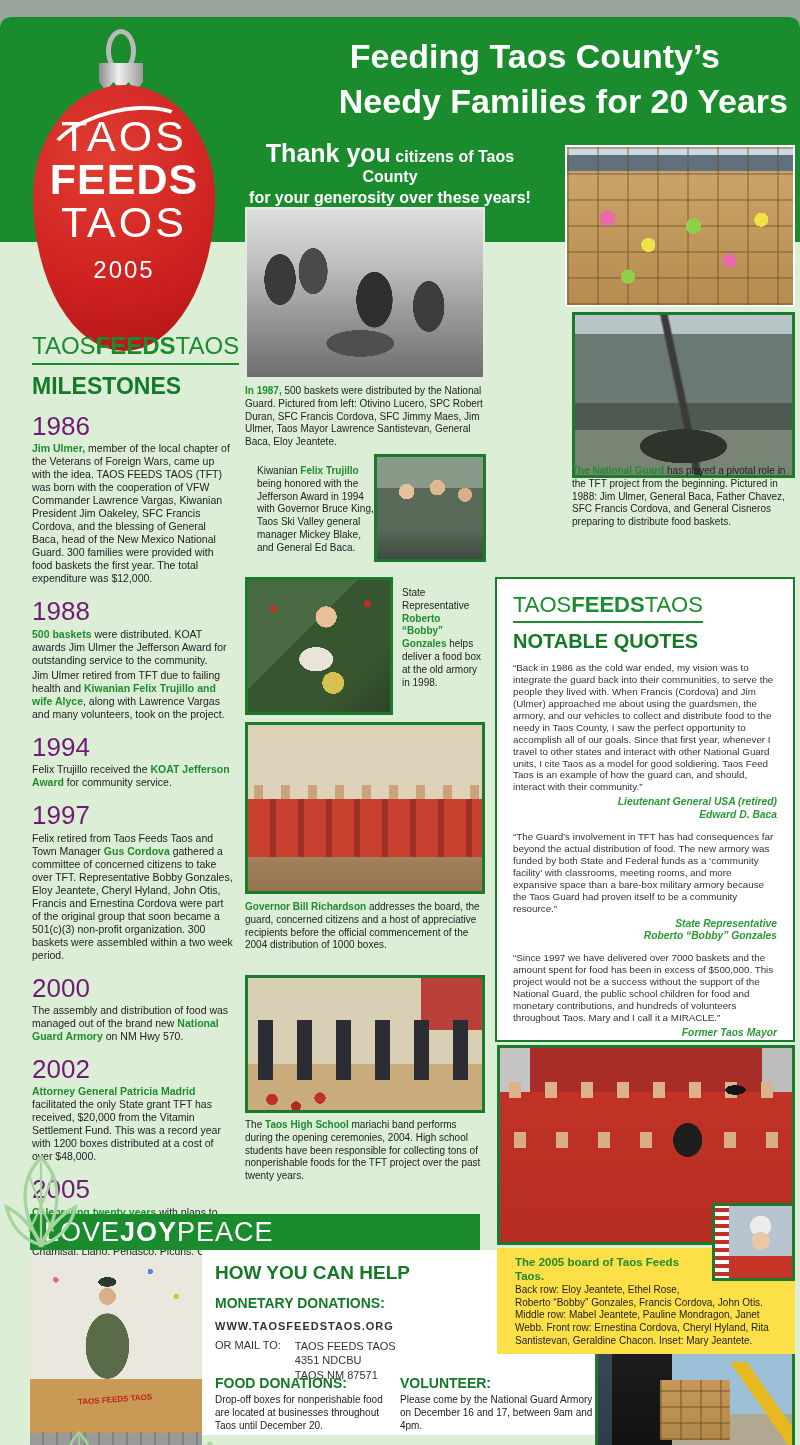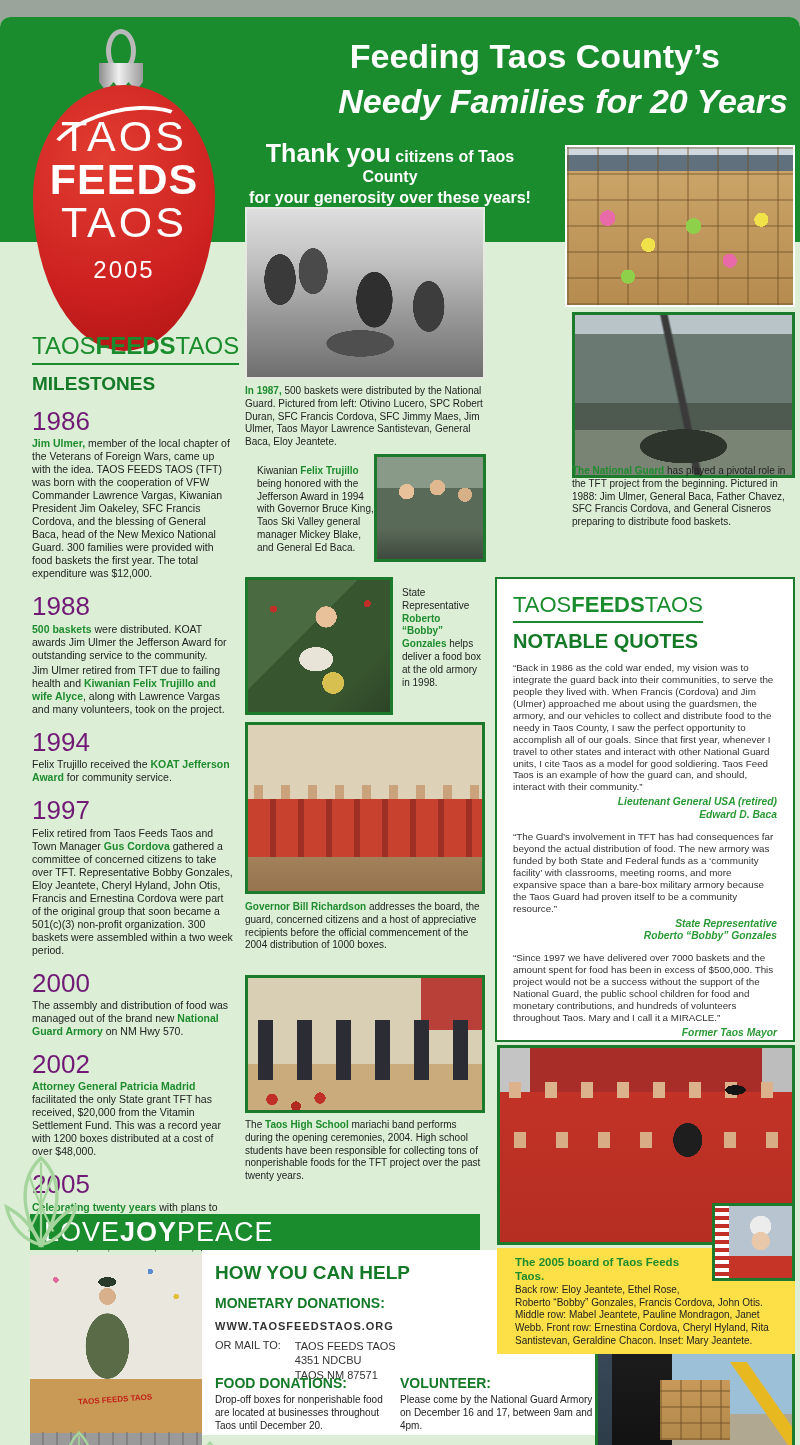--- a/index.html
+++ b/index.html
@@ -7,21 +7,21 @@
   #page {
     position:relative; width:800px; height:1445px; margin:17px auto;
     background:#dcefd6; overflow:hidden;border-radius:10px;
   }
   .abs { position:absolute; }
 
   
   #header-band { left:0; top:0; width:800px; height:225px; background:#1b8c2e; }
   #title-block { left:235px; top:20px; width:560px; color:#fff; font-weight:bold; }
   .title-line1 { font-size:34px; text-align:right; padding-right:75px; letter-spacing:0px; }
-  .title-line2 { font-size:34px; text-align:right; padding-right:7px; margin-top:6px;font-style:italic; }
+  .title-line2 { font-size:34px; text-align:right; padding-right:7px; margin-top:6px; }
   #thanks-block { left:240px; top:122px; width:300px; color:#fff; text-align:center; font-weight:bold; }
   #thanks-line1 { font-size:16px; }
   #thanks-line1 .big { font-size:25px; }
   #thanks-line2 { font-size:16px; margin-top:3px; }
 
   
   #orn-hook { left:106px; top:12px; width:30px; height:44px; border:5px solid #b9b9b9; border-radius:50% 50% 50% 50%; background:transparent; }
   #orn-cap  { left:99px; top:46px; width:44px; height:28px;
               background:linear-gradient(90deg,#8d8d8d,#efefef 45%,#9a9a9a);
               clip-path:polygon(0 0,100% 0,100% 68%,84% 100%,67% 68%,50% 100%,33% 68%,16% 100%,0 68%); }
@@ -33,21 +33,21 @@
   #orn-text { left:0; top:30px; width:182px; text-align:center; color:#fff; line-height:1.0; }
   .orn-word  { font-size:43px; letter-spacing:3px; font-weight:normal; }
   .orn-word.bold { font-weight:bold; letter-spacing:1px; }
   .orn-year  { font-size:24px; margin-top:14px; letter-spacing:2px; }
 
   
   #milestones-col { left:32px; top:315px; width:202px; }
   .tft-logo { color:#1b8c2e; font-size:24px; letter-spacing:0px; display:inline-block;
               border-bottom:2px solid #1b8c2e; padding-bottom:3px; }
   .tft-logo .bold { font-weight:bold; }
-  #milestones-heading { color:#157a28; font-weight:bold; font-size:19px; margin-top:8px; }
+  #milestones-heading { color:#157a28; font-weight:bold; font-size:23px; margin-top:8px; }
   .ms-year { color:#701a75; font-weight:normal; font-size:26px; margin-top:13px; line-height:1.05; }
   .ms-text { font-size:10.5px; line-height:1.24; color:#222; margin-top:2px; }
   .gb { color:#1e8c2e; font-weight:bold;text-align:right; }
 
   
   .photo { box-sizing:border-box; }
   .gborder { border:3px solid #1b7a2b; }
   #photo-1987 { left:245px; top:190px; width:240px; height:172px; border:2px solid #e8e8e2;
     background:
       radial-gradient(ellipse 26px 42px at 14% 42%, #3a3a3a 60%, transparent 61%),

